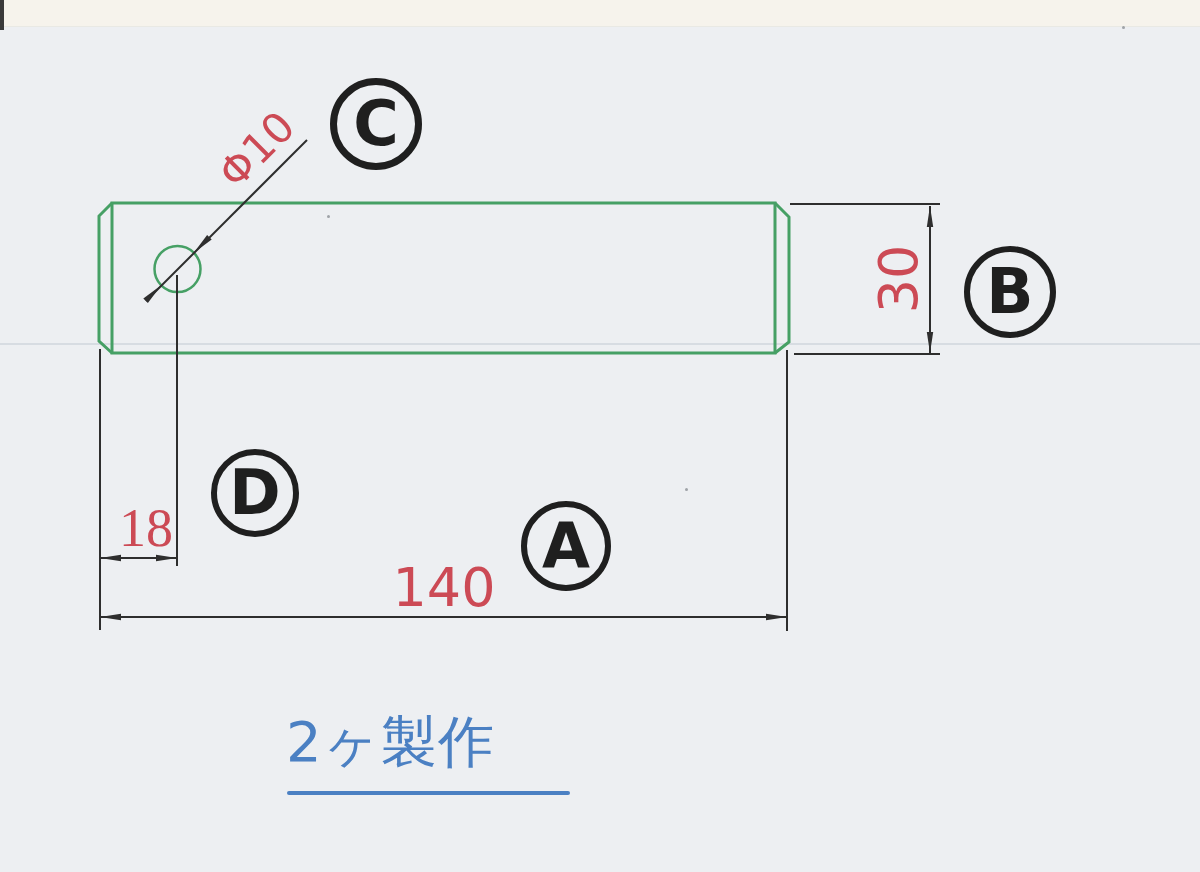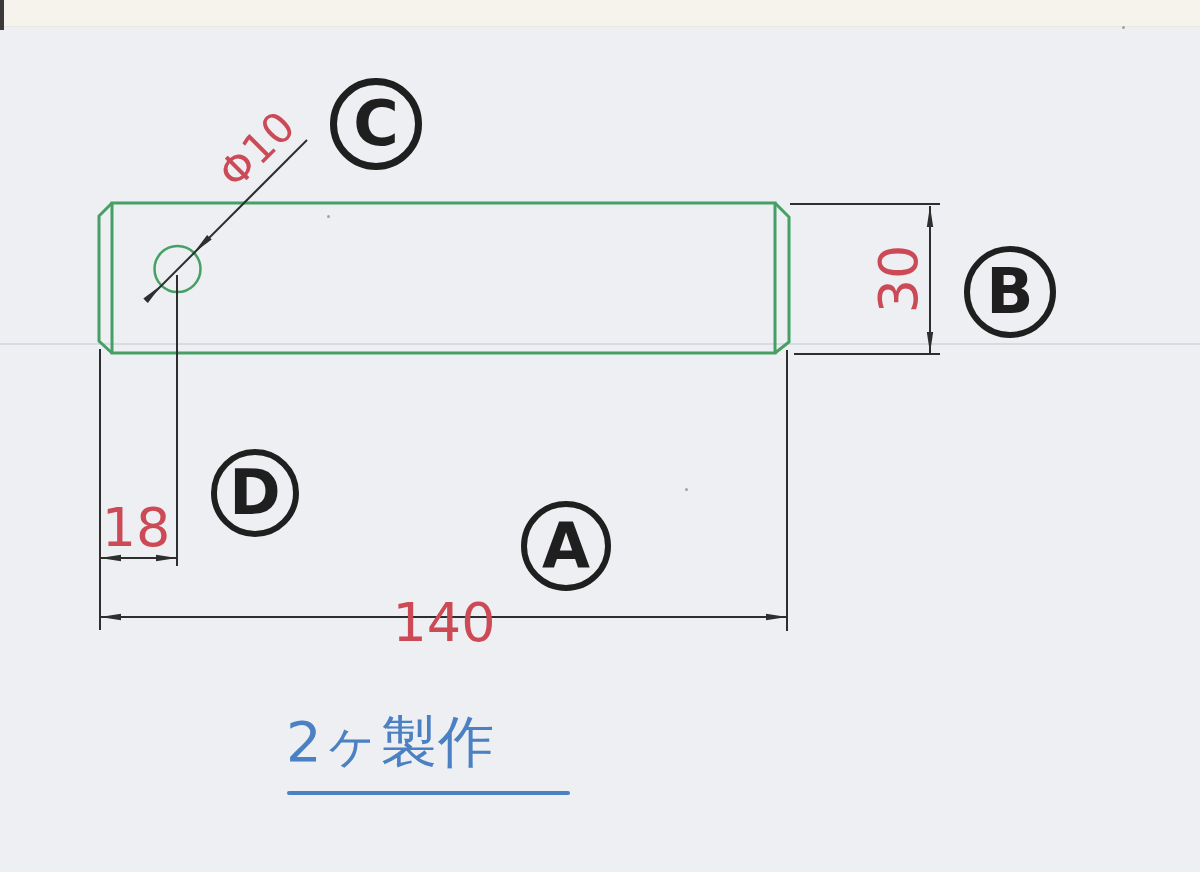--- a/index.html
+++ b/index.html
@@ -17,22 +17,22 @@
   .green-line{fill:none;stroke:var(--green,#46a065);stroke-width:3;stroke-linejoin:miter;}
   .green-thin{fill:none;stroke:var(--green,#46a065);stroke-width:2.5;}
   .black-line{fill:none;stroke:var(--line,#2e2e2e);stroke-width:2;}
   .arrow{fill:var(--line,#2e2e2e);stroke:none;}
   .dim-text{position:absolute;color:var(--red,#cc4a55);text-align:center;
     font-family:"DejaVu Sans",sans-serif;white-space:nowrap;}
   .phi{left:197px;top:124px;width:120px;height:52px;line-height:52px;font-size:42px;
     transform:rotate(-45deg);}
   .h30{left:849px;top:252px;width:100px;height:54px;line-height:54px;font-size:54px;
     transform:rotate(-90deg);}
-  .off18{left:94px;top:502px;width:84px;height:52px;line-height:52px;font-size:54px;}
-  .len140{left:372px;top:562px;width:144px;height:52px;line-height:52px;font-size:54px;margin-top:35px;}
+  .off18{left:104px;top:502px;width:84px;height:52px;line-height:52px;font-size:54px;font-family:Liberation Serif, serif;}
+  .len140{left:372px;top:562px;width:144px;height:52px;line-height:52px;font-size:54px;}
   .balloon{position:absolute;border:6px solid #1f1f1f;border-radius:50%;
     display:flex;align-items:center;justify-content:center;
     color:#1f1f1f;font-weight:bold;}
   .balloon span{font-size:62px;line-height:1;font-family:"DejaVu Sans",sans-serif;}
   .balloon-c{left:330px;top:78px;width:78px;height:78px;border-width:7px;}
   .balloon-b{left:964px;top:246px;width:80px;height:80px;}
   .balloon-d{left:211px;top:449px;width:76px;height:76px;}
   .balloon-a{left:521px;top:501px;width:78px;height:78px;}
   .note{position:absolute;left:286px;top:696px;font-size:56px;line-height:92px;
     color:var(--blue,#4b80c3);letter-spacing:1px;white-space:nowrap;}

